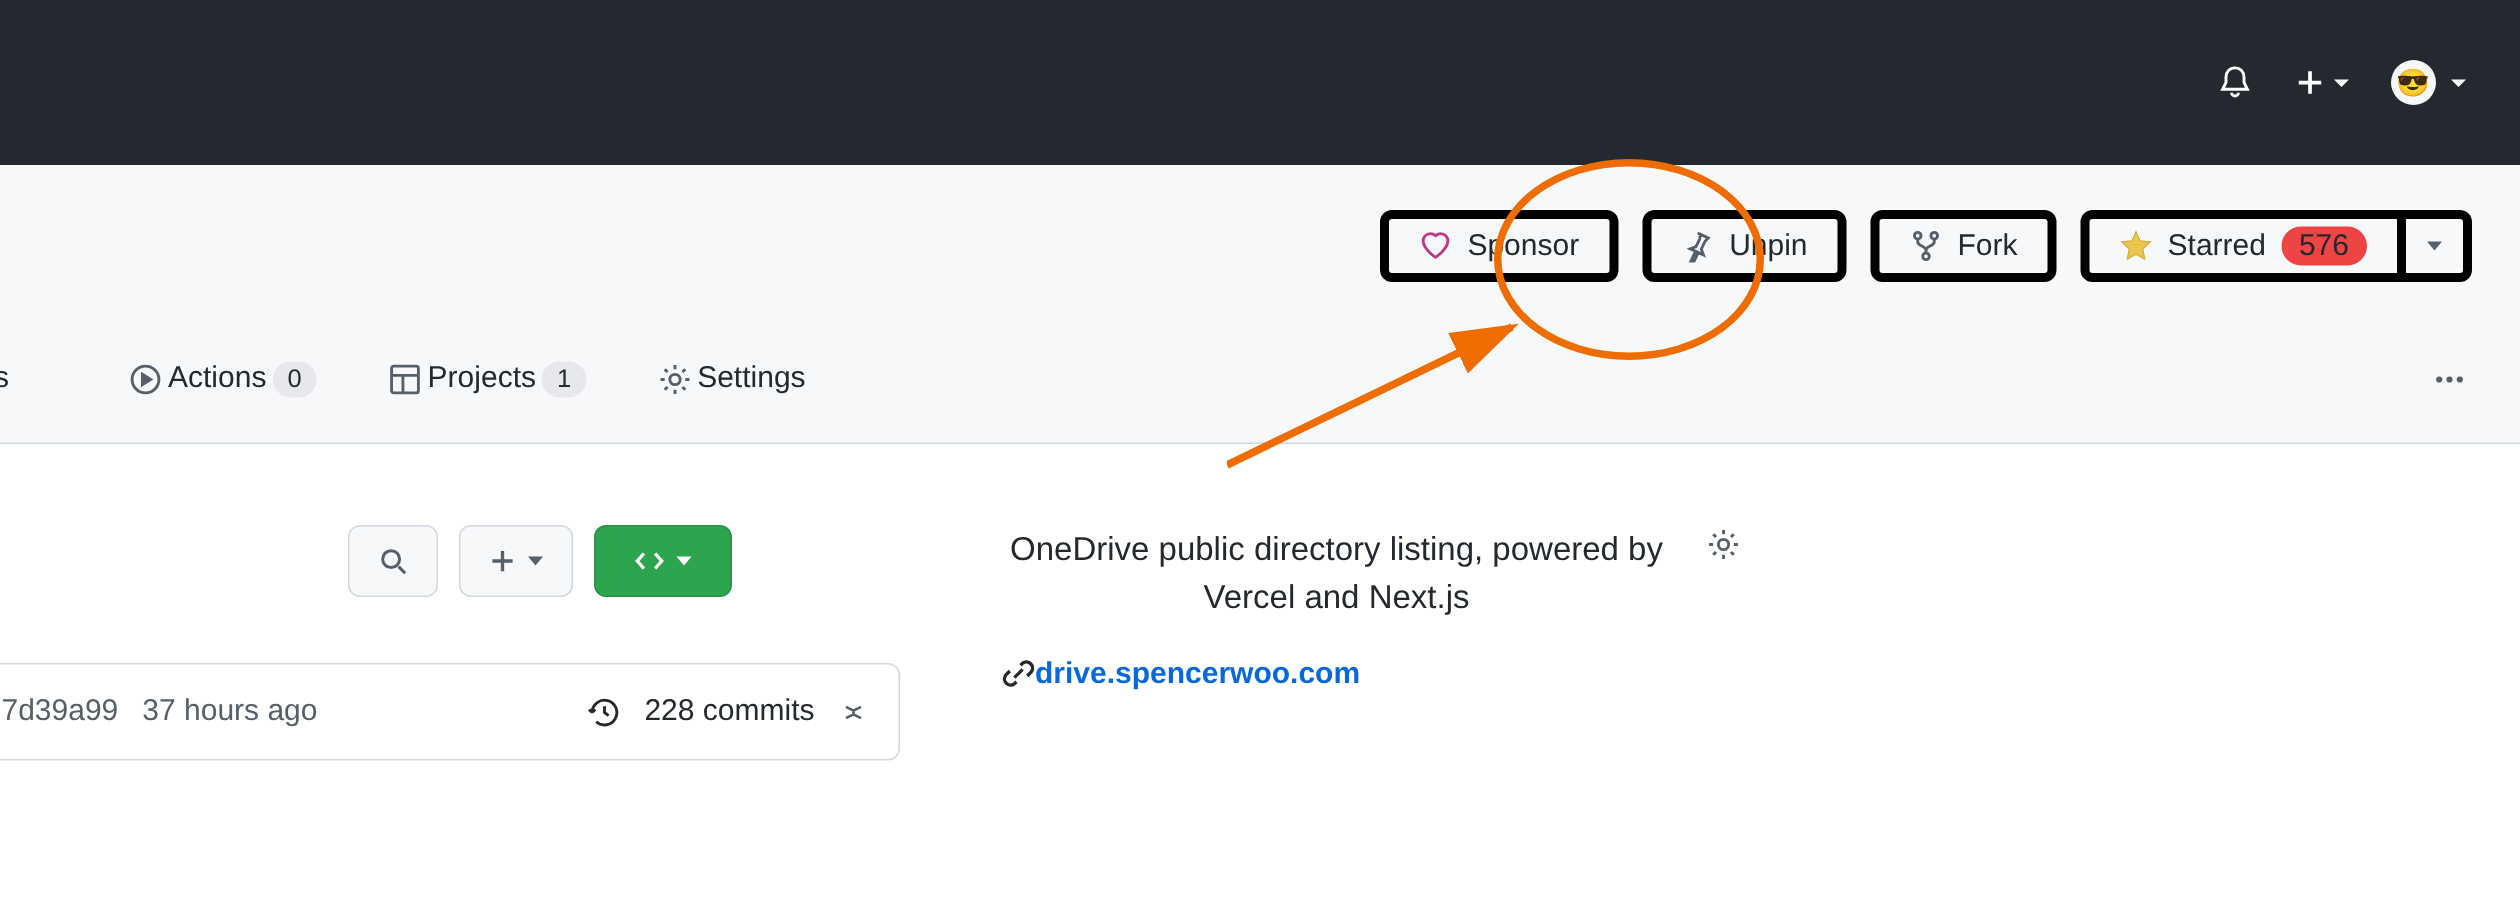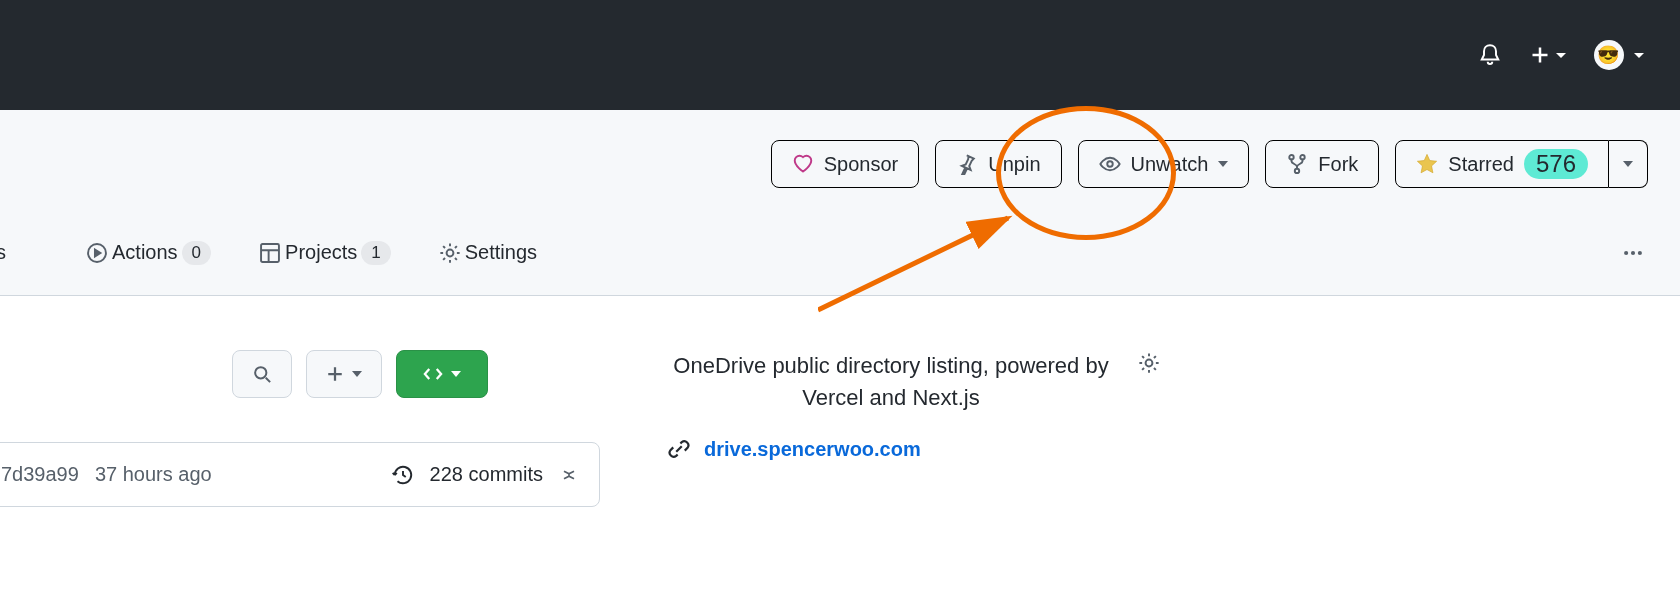--- a/index.html
+++ b/index.html
@@ -56,35 +56,35 @@
     padding: 30px 32px 0 32px;
     display: flex;
     justify-content: flex-end;
     gap: 16px;
   }
   .btn {
     display: inline-flex;
     align-items: center;
     gap: 10px;
     background: #f6f8fa;
-    border: 1px solid #000000;
+    border: 6px solid #000000;
     border-radius: 8px;
     padding: 10px 20px;
     font-size: 20px;
     font-weight: 500;
     color: #24292f;
     cursor: pointer;
     line-height: 1;
     height: 48px;
   }
   .btn .count-badge {
-    background: #5eead4;
+    background: #ef4444;
     border-radius: 16px;
     padding: 3px 12px;
-    font-size: 24px;
+    font-size: 20px;
     font-weight: 500;
     color: #24292f;
   }
   .btn-group { display: inline-flex; }
   .btn-group .btn:first-child { border-top-right-radius: 0; border-bottom-right-radius: 0; }
   .btn-group .btn:last-child { border-top-left-radius: 0; border-bottom-left-radius: 0; border-left: none; padding: 10px 14px; }
   .caret-dk {
     display: inline-block;
     width: 0; height: 0;
     border-left: 5px solid transparent;
@@ -185,21 +185,21 @@
   }
   .sidebar-desc {
     font-size: 22px;
     line-height: 1.45;
     color: #24292f;
   }
   .sidebar-link {
     margin-top: 24px;
     display: flex;
     align-items: center;
-    gap: 14px;
+    gap: 0;
     font-size: 20px;
   }
   .sidebar-link a {
     color: #0969da;
     font-weight: 600;
     text-decoration: none;
   }
 
   
   .commit-row {
@@ -269,28 +269,20 @@
     <span>Sponsor</span>
   </button>
 
   <button class="btn">
     <svg width="22" height="22" viewBox="0 0 16 16" fill="none" stroke="#57606a" stroke-width="1.4">
       <path d="M10 2l4 4-2 1-3 3v3l-2-2L3 15l-1-1 4-4-2-2h3l3-3 1-2z" transform="rotate(-20 8 8)"></path>
     </svg>
     <span>Unpin</span>
   </button>
 
-  <button class="btn">
-    <svg width="22" height="22" viewBox="0 0 16 16" fill="none" stroke="#57606a" stroke-width="1.4">
-      <path d="M1 8s2.5-4.5 7-4.5S15 8 15 8s-2.5 4.5-7 4.5S1 8 1 8z"></path>
-      <circle cx="8" cy="8" r="2"></circle>
-    </svg>
-    <span>Unwatch</span>
-    <span class="caret-dk"></span>
-  </button>
 
   <button class="btn">
     <svg width="22" height="22" viewBox="0 0 16 16" fill="none" stroke="#57606a" stroke-width="1.4">
       <circle cx="4" cy="3" r="1.6"></circle>
       <circle cx="12" cy="3" r="1.6"></circle>
       <circle cx="8" cy="13" r="1.6"></circle>
       <path d="M4 4.6V6c0 2 4 2 4 4v1.4M12 4.6V6c0 2-4 2-4 4"></path>
     </svg>
     <span>Fork</span>
   </button>

